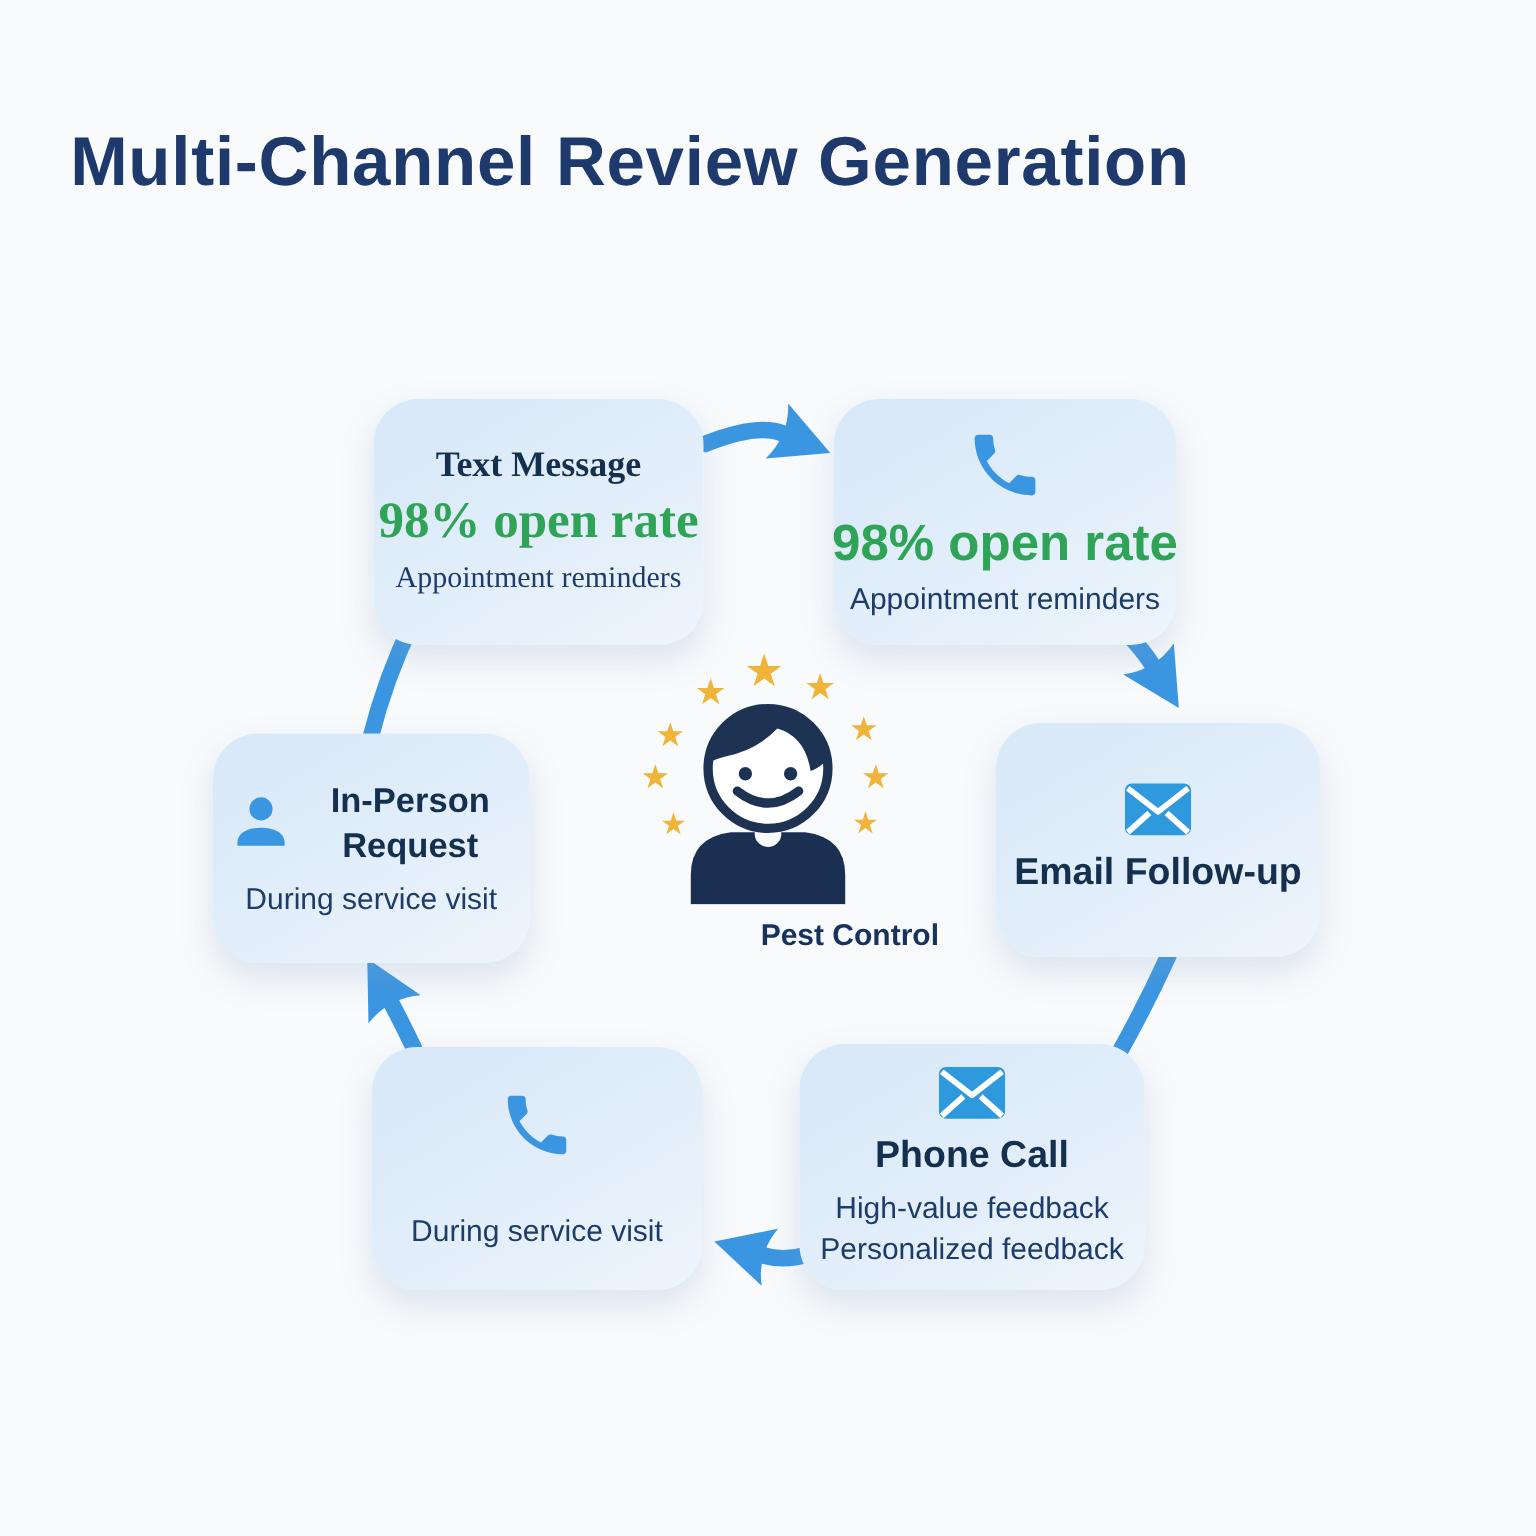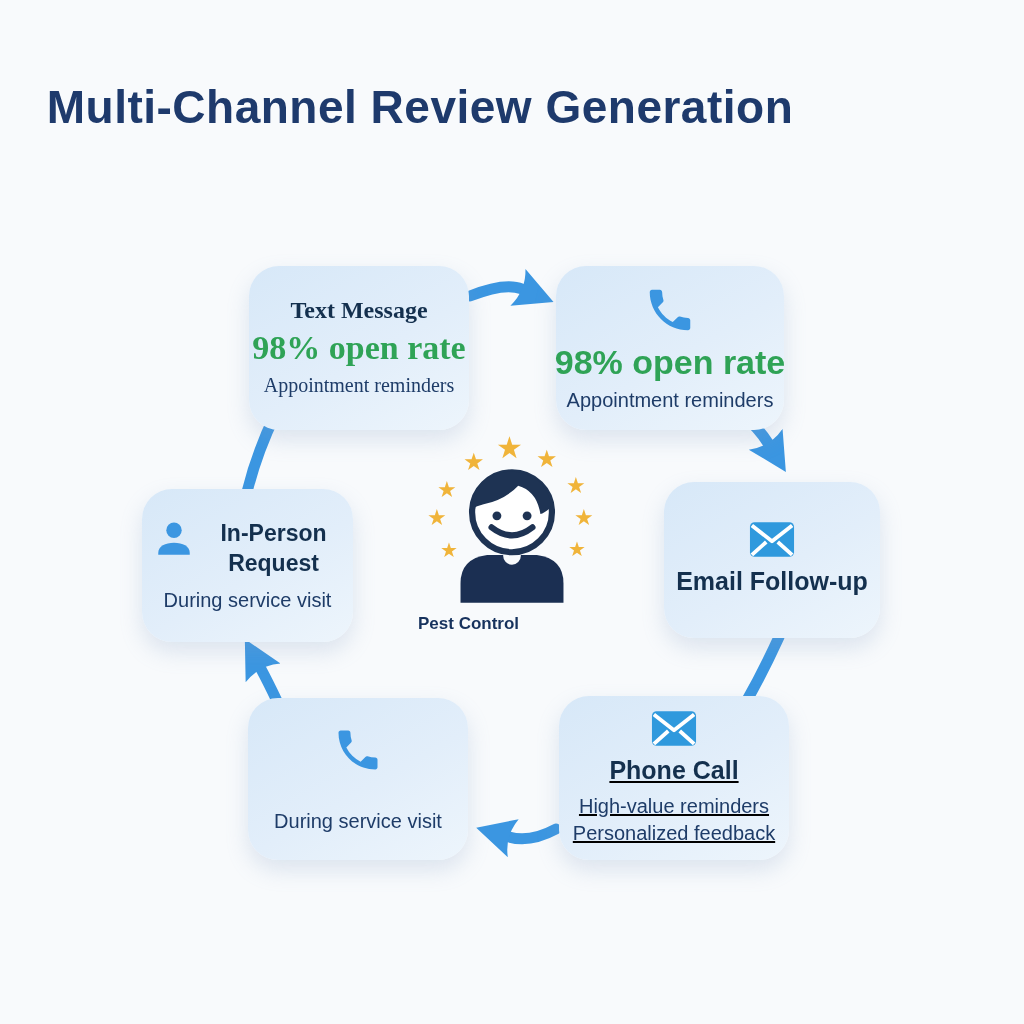--- a/index.html
+++ b/index.html
@@ -24,42 +24,42 @@
   .node {
     position:absolute; z-index:2; border-radius:30px;
     background:linear-gradient(150deg,#d7e8f8 0%,#e2eefa 55%,#edf5fc 100%);
     box-shadow:0 10px 22px rgba(130,160,195,.24);
     display:flex; flex-direction:column; align-items:center; justify-content:center;
     text-align:center; padding:0 6px; box-sizing:border-box;
   }
   .n-tl { left:249px; top:266px; width:220px; height:164px;font-family:Liberation Serif, serif; }
   .n-tr { left:556px; top:266px; width:228px; height:164px; }
   .n-r  { left:664px; top:482px; width:216px; height:156px; }
-  .n-br { left:559px; top:696px; width:230px; height:164px;text-decoration:underline; }
+  .n-br { left:533px; top:696px; width:230px; height:164px; }
   .n-bl { left:248px; top:698px; width:220px; height:162px; }
   .n-l  { left:142px; top:489px; width:211px; height:153px; }
 
   .n-heading  { font-size:24px; font-weight:bold; color:#14304e; white-space:nowrap; }
   .n-highlight{ font-size:34px; font-weight:bold; color:#2fa356; margin-top:5px; white-space:nowrap; }
   .n-line     { font-size:20px; color:#1e3c68; line-height:27px; white-space:nowrap; }
   .n-lines    { margin-top:5px; }
   .n-icon     { line-height:0; }
   .n-tr .n-icon { margin-bottom:6px; }
   .n-r .n-heading, .n-br .n-heading { font-size:25px; margin:9px 0 3px;text-align:center; }
   .n-bl .n-icon { margin-bottom:32px; }
 
-  .ip-row { display:flex; gap:10px; margin-bottom:9px; }
+  .ip-row { display:flex; align-items:center; gap:10px; margin-bottom:9px; }
   .ip-row .n-heading { white-space:normal; width:138px; line-height:30px; font-size:23px; }
 
   
   .center-group { position:absolute; left:402px; top:436px; width:220px; height:244px; z-index:2; }
   .face-svg { position:absolute; left:39px; top:14px; }
   .center-label {
-    position:absolute; top:172px; left:16px; width:100%;
-    text-align:left; font-size:17px; font-weight:bold;
+    position:absolute; top:172px; left:4px; width:100%;
+    text-align:right; font-size:20px; font-weight:bold;
     color:#17325d; line-height:32px;
   }
   .star { position:absolute; color:#f0b43a; line-height:1; }
   .s1 { left:94px;  top:-3px;  font-size:30px; }
   .s2 { left:61px;  top:14px;  font-size:24px; }
   .s3 { left:134px; top:11px;  font-size:24px; }
   .s4 { left:35px;  top:43px;  font-size:22px; }
   .s5 { left:164px; top:39px;  font-size:22px; }
   .s6 { left:25px;  top:71px;  font-size:22px; }
   .s7 { left:172px; top:71px;  font-size:22px; }
@@ -121,21 +121,21 @@
   <div class="node n-br">
     <span class="n-icon">
       <svg width="46" height="37" viewBox="0 0 24 19">
           <rect x="0.5" y="0.5" width="23" height="18" rx="2.4" fill="#2f99dd"></rect>
           <path d="M1.5 2.2 L12 10.4 L22.5 2.2" stroke="#ffffff" stroke-width="2" fill="none" stroke-linejoin="round"></path>
           <path d="M1.5 17.5 L9 10.8 M22.5 17.5 L15 10.8" stroke="#ffffff" stroke-width="2" fill="none"></path>
         </svg>
     </span>
     <div class="n-heading">Phone Call</div>
     <div class="n-lines">
-      <div class="n-line">High-value reminders</div>
+      <div class="n-line">High-value feedback</div>
       <div class="n-line">Personalized feedback</div>
     </div>
   </div>
 
   <div class="node n-bl">
     <span class="n-icon">
       <svg width="52" height="52" viewBox="0 0 24 24">
           <path fill="#3b96e1" d="M6.62 10.79c1.44 2.83 3.76 5.14 6.59 6.59l2.2-2.2c.27-.27.67-.36 1.02-.24 1.12.37 2.33.57 3.57.57.55 0 1 .45 1 1V20c0 .55-.45 1-1 1-9.39 0-17-7.61-17-17 0-.55.45-1 1-1h3.5c.55 0 1 .45 1 1 0 1.25.2 2.45.57 3.57.11.35.03.74-.25 1.02l-2.2 2.2z"></path>
         </svg>
     </span>

